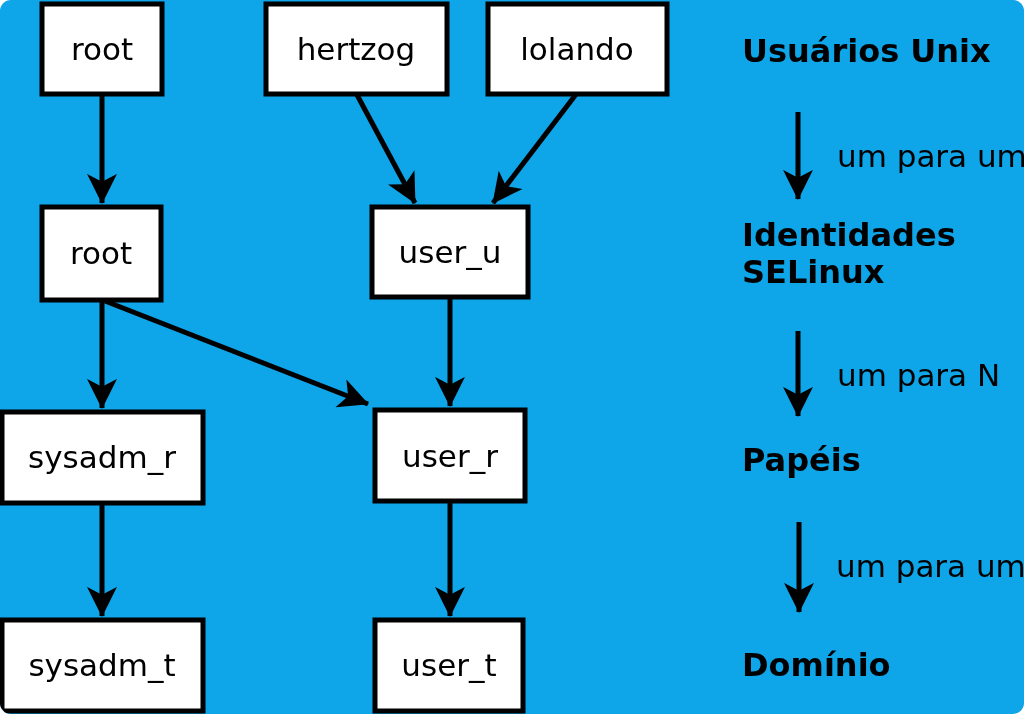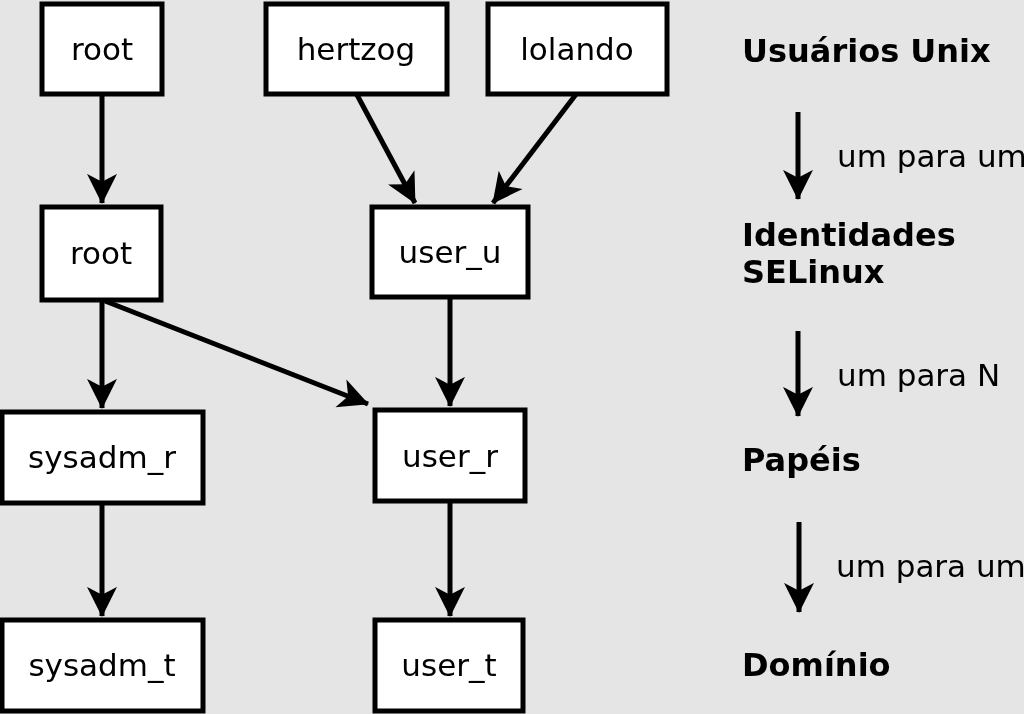--- a/index.html
+++ b/index.html
@@ -1,16 +1,16 @@
 <!DOCTYPE html>
 <html><head>
 <meta charset="utf-8">
 <style>
   html,body{margin:0;padding:0;background:#ffffff;}
-  #stage{position:relative;width:1024px;height:714px;background:#e5e5e5;overflow:hidden;}
+  #stage{position:relative;width:1024px;height:714px;background:#0ea5e9;overflow:hidden;border-radius:11px;}
   svg{display:block;}
   .node-box{fill:#ffffff;stroke:#000000;stroke-width:5px;}
   .edge{stroke:#000000;stroke-width:5px;fill:none;}
   .node-label{
     font-family:"DejaVu Sans","Liberation Sans",sans-serif;
     font-size:31px;fill:#000000;text-anchor:middle;
   }
   .legend-heading{
     font-family:"DejaVu Sans","Liberation Sans",sans-serif;
     font-size:32px;font-weight:bold;fill:#000000;text-anchor:start;

